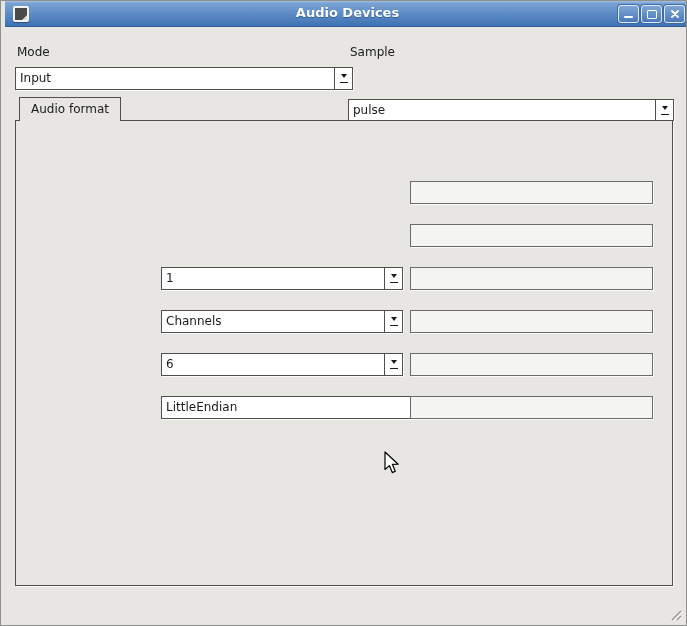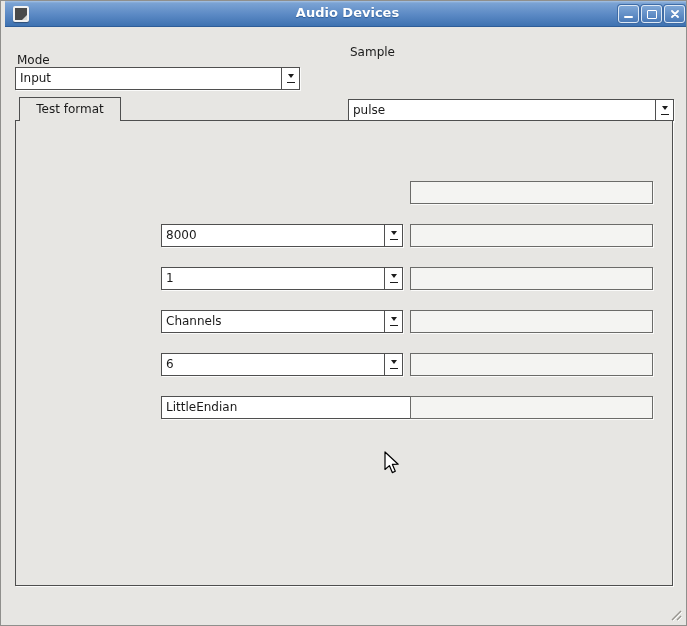--- a/index.html
+++ b/index.html
@@ -78,58 +78,51 @@
         <span class="glyph-max"></span>
       </div>
       <div class="winbtn">
         <svg width="8" height="8" viewBox="0 0 8 8">
             <path d="M1 1 L7 7 M7 1 L1 7" stroke="#fff" stroke-width="1.8" stroke-linecap="round" fill="none"></path>
           </svg>
       </div>
     </div>
   </div>
 
-  <div class="label" style="left:16px;top:44px;margin-top:8px;">Mode</div>
-  <div class="combo" style="left:14px;top:66px;width:285px;">
+  <div class="label" style="left:16px;top:44px;">Mode</div>
+  <div class="combo" style="left:14px;top:66px;width:338px;">
     <span class="combo-text">Input</span>
     <span class="combo-arrow">
         <i class="tri"></i>
         <i class="bar"></i>
       </span>
   </div>
 
   <div class="label" style="left:349px;top:44px;">Sample</div>
   <div class="combo" style="left:347px;top:66px;width:326px;margin-top:32px;">
     <span class="combo-text">pulse</span>
     <span class="combo-arrow">
         <i class="tri"></i>
         <i class="bar"></i>
       </span>
   </div>
 
   <div class="tab active" style="left:18px;top:96px;width:102px;height:24px;">
-    <span class="tab-label">Test format</span>
+    <span class="tab-label">Audio format</span>
   </div>
 
   <div class="panel"></div>
 
   <div class="hdr-actual">Actual Settings</div>
   <div class="hdr-nearest">Nearest Settings</div>
 
   <div class="label" style="left:28px;top:184px;">Codec</div>
   <div class="field-disabled" style="left:409px;top:180px;width:243px;z-index:4;"></div>
 
   <div class="label" style="left:28px;top:227px;">Frequency (Hz)</div>
-  <div class="combo" style="left:160px;top:223px;width:242px;z-index:4;">
-    <span class="combo-text">8000</span>
-    <span class="combo-arrow">
-        <i class="tri"></i>
-        <i class="bar"></i>
-      </span>
-  </div>
   <div class="field-disabled" style="left:409px;top:223px;width:243px;z-index:4;"></div>
 
   <div class="label" style="left:28px;top:270px;">Channels</div>
   <div class="combo" style="left:160px;top:266px;width:242px;z-index:4;">
     <span class="combo-text">1</span>
     <span class="combo-arrow">
         <i class="tri"></i>
         <i class="bar"></i>
       </span>
   </div>

